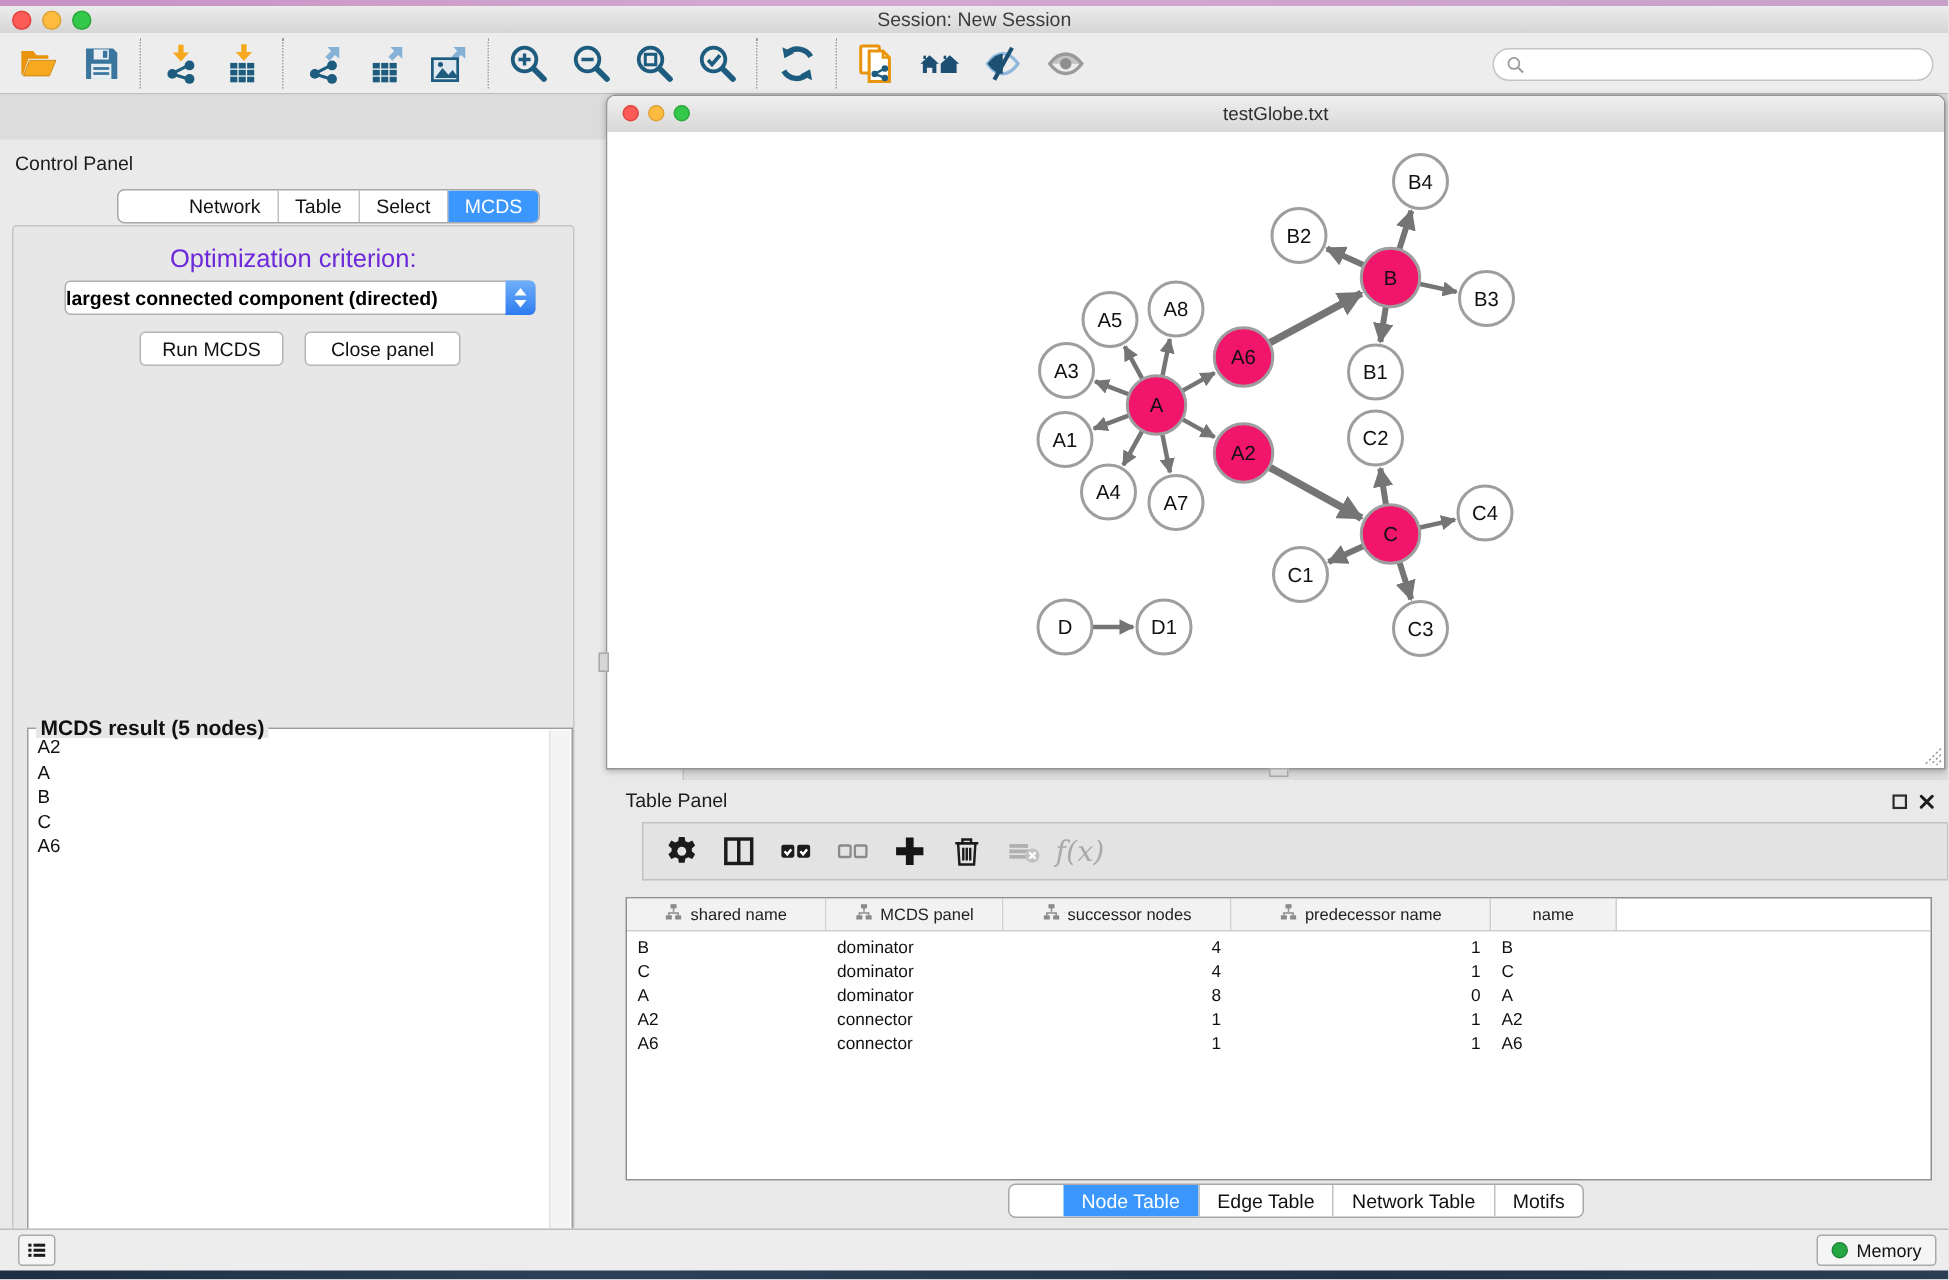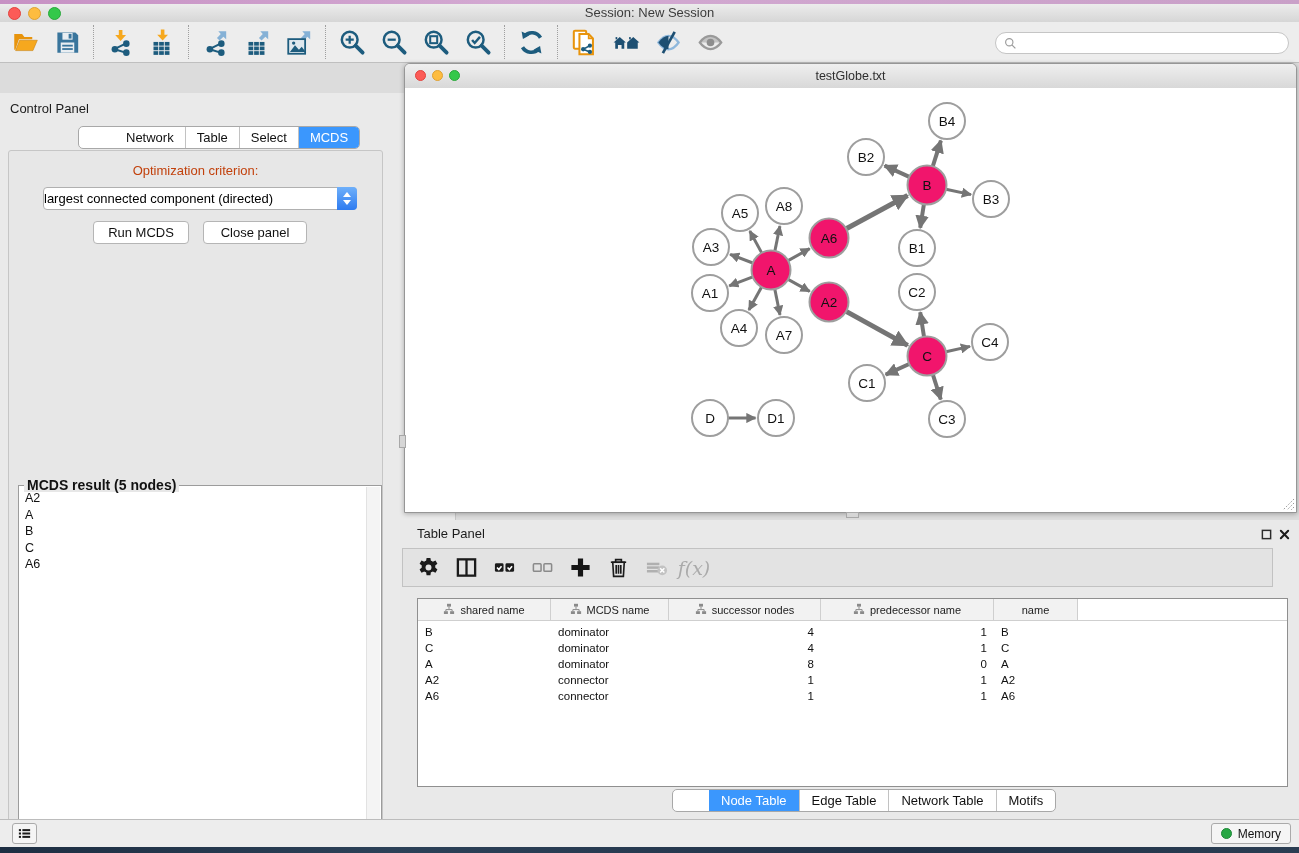--- a/index.html
+++ b/index.html
@@ -29,23 +29,23 @@
   .control-panel{position:absolute;left:0;top:0;width:456px;height:756px;background:#eaeaea;border-right:1px solid #c6c6c6;box-sizing:border-box;margin-top:30px;}
   .cp-title{position:absolute;left:10px;top:8px;font-size:13px;color:#1c1c1c;}
   .panel-icons{position:absolute;right:9px;top:9px;display:flex;gap:7px;align-items:center;}
   .panel-icons svg{width:11px;height:11px;display:block;}
   .segmented{display:flex;background:#fff;border:1px solid #a8a8a8;border-radius:5px;overflow:hidden;height:21px;padding-left:36px;}
   .seg{padding:0 11px;font-size:13px;line-height:21px;color:#111;border-left:1px solid #c2c2c2;white-space:nowrap;}
   .seg:first-child{border-left:none;}
   .seg.active{background:#3b97fd;color:#fff;}
   .cp-tabs-wrap{position:absolute;left:78px;top:33px;}
   .cp-box{position:absolute;left:8px;top:57px;width:375px;height:686px;background:#e7e7e7;border:1px solid #c6c6c6;border-radius:3px;box-sizing:border-box;}
-  .opt-label{position:absolute;left:0;right:0;top:12px;text-align:center;font-size:13px;color:#c2410c;}
+  .opt-label{position:absolute;left:0;right:0;top:12px;text-align:center;font-size:17px;color:#6d28d9;}
   .cp-select{position:absolute;left:34px;top:36px;width:314px;height:23px;background:#fff;border:1px solid #b0b0b0;border-radius:4px;display:flex;align-items:center;box-sizing:border-box;}
-  .cp-select .val{flex:1;padding:0 0;font-size:13px;white-space:nowrap;overflow:hidden;}
+  .cp-select .val{flex:1;padding:0 0;font-size:13px;white-space:nowrap;overflow:hidden;font-weight:bold;}
   .stepper{width:20px;align-self:stretch;margin:-1px -1px -1px 0;border-radius:0 4px 4px 0;background:linear-gradient(#6fb0fa,#2e7bf0);display:flex;flex-direction:column;align-items:center;justify-content:center;gap:3px;}
   .tri-up{width:0;height:0;border-left:4px solid transparent;border-right:4px solid transparent;border-bottom:5px solid #fff;}
   .tri-down{width:0;height:0;border-left:4px solid transparent;border-right:4px solid transparent;border-top:5px solid #fff;}
   .btn{position:absolute;background:#fff;border:1px solid #b5b5b5;border-radius:4px;font-size:13px;color:#111;display:flex;align-items:center;justify-content:center;height:23px;box-sizing:border-box;}
   .btn-run{left:84px;top:70px;width:96px;}
   .btn-close{left:194px;top:70px;width:104px;}
   .fieldset{position:absolute;left:9px;top:334px;width:364px;height:344px;border:1px solid #9c9c9c;background:#fff;box-sizing:border-box;}
   .fieldset .legend{position:absolute;top:-8px;left:5px;background:#e7e7e7;padding:0 3px;font-size:14px;color:#111;line-height:14px;font-weight:bold;}
   .result-scroll{position:absolute;right:1px;top:1px;bottom:1px;width:13px;background:#f4f4f4;border-left:1px solid #e2e2e2;}
   .result-list{position:absolute;left:2px;top:4px;right:16px;bottom:2px;font-size:12.5px;line-height:16.5px;color:#111;padding-left:4px;overflow:hidden;}
@@ -57,21 +57,21 @@
   .nw-title{position:absolute;left:0;right:0;top:0;height:24px;line-height:24px;text-align:center;font-size:12.5px;color:#2e2e2e;}
   .nw-content{position:absolute;left:0;top:24px;right:0;bottom:0;background:#fff;overflow:hidden;}
   .nw-content svg{position:absolute;left:0;top:0;}
   .graph-label{font-size:13.5px;fill:#111;text-anchor:middle;font-family:"Liberation Sans",sans-serif;}
   .resize-grip{position:absolute;right:1px;bottom:1px;width:14px;height:14px;}
   .v-grip{position:absolute;left:-6px;top:371px;width:7px;height:13px;background:#d6d6d6;border:1px solid #a8a8a8;box-sizing:border-box;}
   .h-grip{position:absolute;left:441px;bottom:-6px;width:13px;height:6px;background:#d6d6d6;border:1px solid #a8a8a8;box-sizing:border-box;}
   
   .table-panel{position:absolute;left:400px;top:457px;width:899px;height:299px;background:#e9e9e9;}
   .tp-title{position:absolute;left:17px;top:6px;font-size:13px;color:#1c1c1c;}
-  .tp-toolbar{position:absolute;left:2px;top:28px;width:871px;height:39px;background:#e3e3e3;border:1px solid #c2c2c2;display:flex;align-items:center;padding-left:6px;box-sizing:border-box;}
+  .tp-toolbar{position:absolute;left:28px;top:28px;width:871px;height:39px;background:#e3e3e3;border:1px solid #c2c2c2;display:flex;align-items:center;padding-left:6px;box-sizing:border-box;}
   .tp-btn{width:38px;height:42px;display:flex;align-items:center;justify-content:center;}
   .tp-btn svg{width:23px;height:23px;display:block;}
   .fx{font-family:"DejaVu Serif",serif;font-style:italic;font-size:19px;color:#aaa;}
   .tbl{position:absolute;left:17px;top:78px;width:871px;height:189px;background:#fff;border:1px solid #8f8f8f;overflow:hidden;box-sizing:border-box;}
   .tbl-header{display:flex;height:21px;border-bottom:1px solid #cfcfcf;}
   .th{display:flex;align-items:center;justify-content:center;gap:5px;font-size:11px;color:#222;background:#f2f2f2;border-right:1px solid #cfcfcf;box-sizing:border-box;white-space:nowrap;}
   .th svg{width:12px;height:12px;}
   .tbl-body{padding-top:3px;}
   .tr{display:flex;height:16px;align-items:center;}
   .td{box-sizing:border-box;font-size:11.5px;color:#111;padding:0 7px;white-space:nowrap;overflow:hidden;}
@@ -573,21 +573,21 @@
                 </svg></span>
               <span>shared name</span>
             </div>
             <div class="th" style="width:118px">
               <span><svg viewBox="0 0 12 12">
                   <path d="M6 3.5v2.4M2.9 8.2V6.6h6.2v1.6" stroke="#8a8a8a" fill="none"></path>
                   <rect x="4" y="0.8" width="4" height="2.8" fill="#8a8a8a"></rect>
                   <rect x="0.9" y="8.2" width="4" height="2.8" fill="#8a8a8a"></rect>
                   <rect x="7.1" y="8.2" width="4" height="2.8" fill="#8a8a8a"></rect>
                 </svg></span>
-              <span>MCDS name</span>
+              <span>MCDS panel</span>
             </div>
             <div class="th" style="width:152px">
               <span><svg viewBox="0 0 12 12">
                   <path d="M6 3.5v2.4M2.9 8.2V6.6h6.2v1.6" stroke="#8a8a8a" fill="none"></path>
                   <rect x="4" y="0.8" width="4" height="2.8" fill="#8a8a8a"></rect>
                   <rect x="0.9" y="8.2" width="4" height="2.8" fill="#8a8a8a"></rect>
                   <rect x="7.1" y="8.2" width="4" height="2.8" fill="#8a8a8a"></rect>
                 </svg></span>
               <span>successor nodes</span>
             </div>

